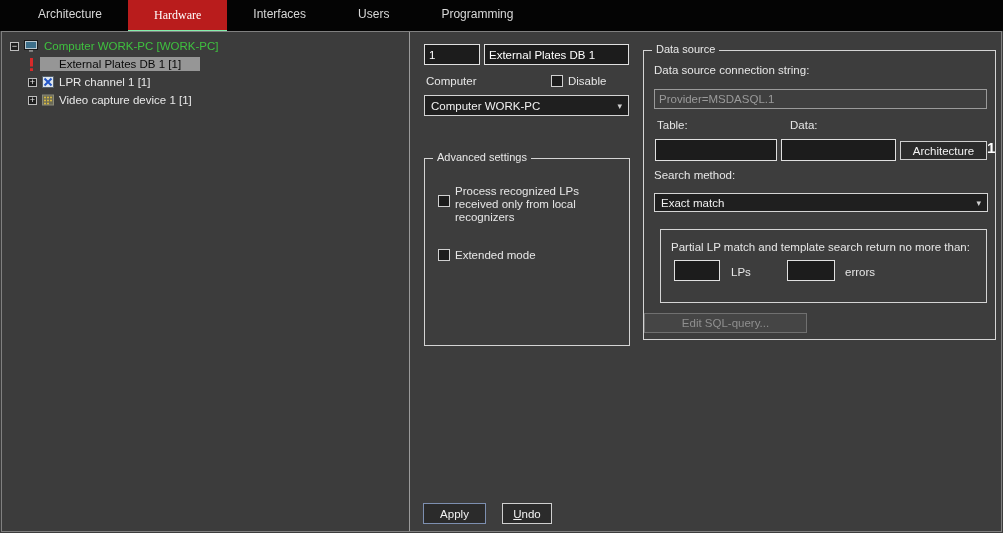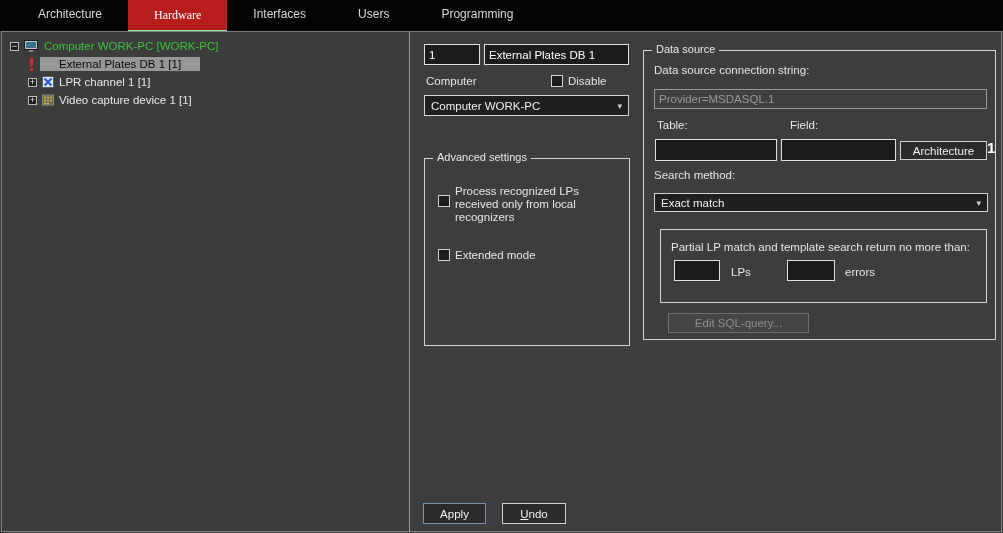--- a/index.html
+++ b/index.html
@@ -169,21 +169,21 @@
   <span class="lbl" style="left:30px; top:90px;">Extended mode</span>
 </div>
 
 <div class="group" style="left:643px; top:50px; width:353px; height:290px;">
   <span class="group-label">Data source</span>
 
   <span class="lbl" style="left:10px; top:13px;">Data source connection string:</span>
   <input class="tb disabled" style="left: 10px; top: 38px; width: 333px; height: 20px;" readonly="" value="Provider=MSDASQL.1">
 
   <span class="lbl" style="left:13px; top:68px;">Table:</span>
-  <span class="lbl" style="left:146px; top:68px;">Field:</span>
+  <span class="lbl" style="left:146px; top:68px;">Data:</span>
 
   <input class="tb" style="left: 11px; top: 88px; width: 122px; height: 22px;">
   <input class="tb" style="left: 137px; top: 88px; width: 115px; height: 22px;">
   <button class="btn" style="left:256px; top:90px; width:87px; height:19px;">
     <span>Architecture</span>
   </button>
 
   <span class="lbl" style="left:10px; top:118px;">Search method:</span>
   <div class="select" style="left:10px; top:142px; width:334px; height:19px;">
     <span>Exact match</span>
@@ -191,25 +191,25 @@
   </div>
 
   <div class="group" style="left:16px; top:178px; width:327px; height:74px;">
     <span class="lbl" style="left:10px; top:11px;">Partial LP match and template search return no more than:</span>
     <input class="tb" style="left: 13px; top: 30px; width: 46px; height: 21px;">
     <span class="lbl" style="left:70px; top:36px;">LPs</span>
     <input class="tb" style="left: 126px; top: 30px; width: 48px; height: 21px;">
     <span class="lbl" style="left:184px; top:36px;">errors</span>
   </div>
 
-  <button class="btn disabled" style="left:24px; top:262px; width:141px; height:20px;">
+  <button class="btn disabled" style="left:0; top:262px; width:163px; height:20px;">
     <span>Edit SQL-query...</span>
   </button>
 </div>
 
 <span class="annotation" style="left:987px; top:139px;">1</span>
 
 <button class="btn apply" style="left:423px; top:503px; width:63px; height:21px;">
   <span>Apply</span>
 </button>
-<button class="btn" style="left:502px; top:503px; width:64px; height:21px;">
+<button class="btn" style="left:502px; top:503px; width:50px; height:21px;">
   <span class="undo-label">Undo</span>
 </button>
 
 </body></html>

